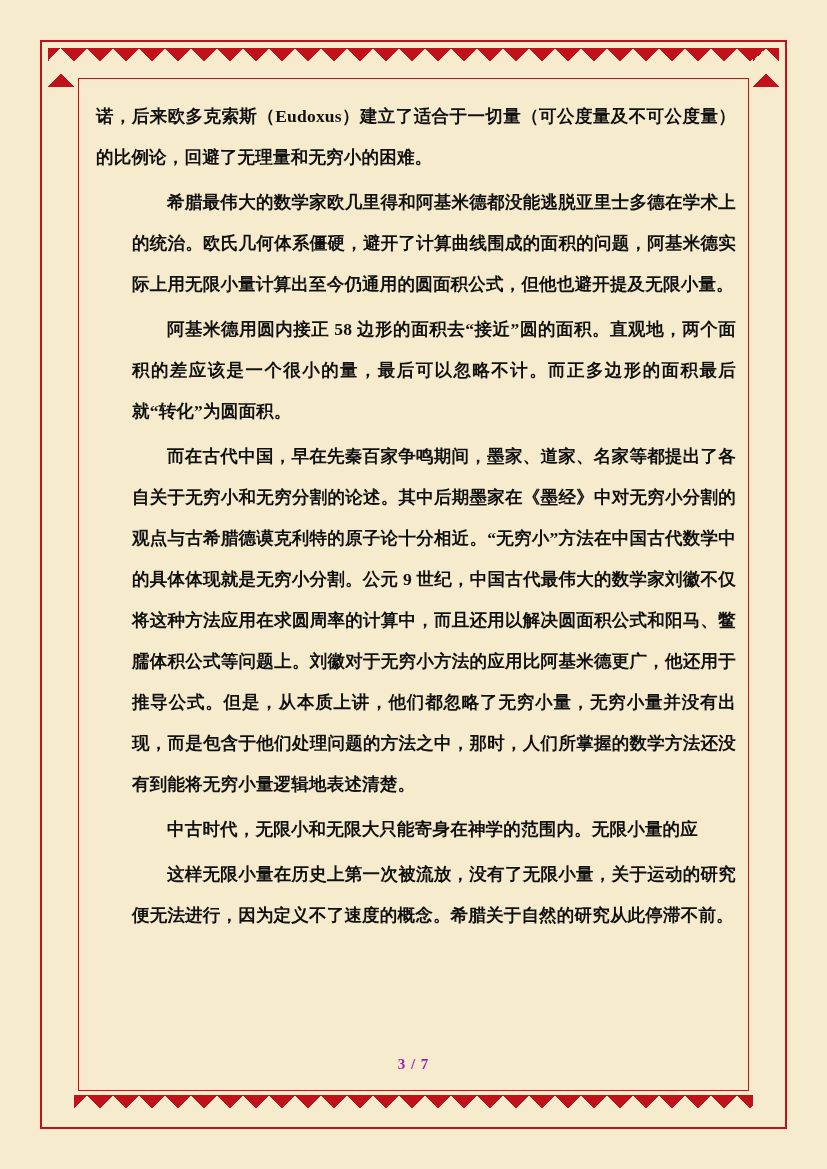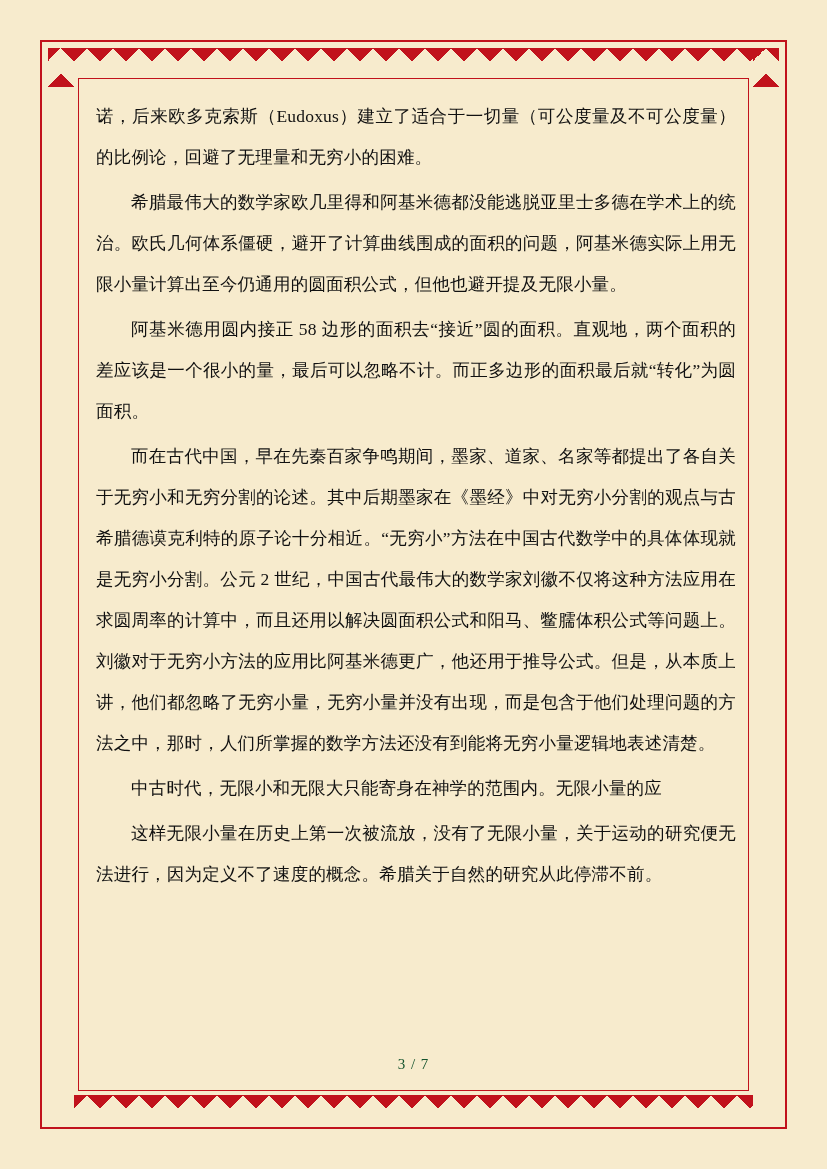--- a/index.html
+++ b/index.html
@@ -13,20 +13,21 @@
     font-family: "Liberation Serif", serif;
     overflow: hidden;
   }
 
   .page {
     position: relative;
     width: 827px;
     height: 1169px;
     background: #f7ebcd;
     box-sizing: border-box;
+    font-weight: bold;
   }
 
   
   .outer-rule {
     position: absolute;
     left: 40px;
     top: 40px;
     right: 40px;
     bottom: 40px;
     border: 2px solid #c1121c;
@@ -102,30 +103,31 @@
     font-size: 17.5px;
     line-height: 41px;
     color: #111111;
     text-align: justify;
     text-justify: inter-ideograph;
     letter-spacing: 0.2px;
     font-family: "Liberation Serif", serif;
   }
   .para.indent {
     text-indent: 2em;
+    margin-left: 36px;
   }
 
   .footer {
     position: absolute;
     left: 0;
     right: 0;
     bottom: 96px;
     text-align: center;
     font-size: 15px;
-    color: #14532d;
+    color: #a21caf;
     font-family: "Liberation Serif", serif;
     letter-spacing: 1px;
   }
 </style>
 </head>
 <body>
 
 <div class="page">
 
   <div class="outer-rule"></div>
@@ -136,20 +138,20 @@
     <div class="zz zz-left"></div>
     <div class="zz zz-right"></div>
   </div>
 
   <div class="inner-rule"></div>
 
   <div class="content">
     <p class="para">诺，后来欧多克索斯（Eudoxus）建立了适合于一切量（可公度量及不可公度量）的比例论，回避了无理量和无穷小的困难。</p>
     <p class="para indent">希腊最伟大的数学家欧几里得和阿基米德都没能逃脱亚里士多德在学术上的统治。欧氏几何体系僵硬，避开了计算曲线围成的面积的问题，阿基米德实际上用无限小量计算出至今仍通用的圆面积公式，但他也避开提及无限小量。</p>
     <p class="para indent">阿基米德用圆内接正 58 边形的面积去“接近”圆的面积。直观地，两个面积的差应该是一个很小的量，最后可以忽略不计。而正多边形的面积最后就“转化”为圆面积。</p>
-    <p class="para indent">而在古代中国，早在先秦百家争鸣期间，墨家、道家、名家等都提出了各自关于无穷小和无穷分割的论述。其中后期墨家在《墨经》中对无穷小分割的观点与古希腊德谟克利特的原子论十分相近。“无穷小”方法在中国古代数学中的具体体现就是无穷小分割。公元 2 世纪，中国古代最伟大的数学家刘徽不仅将这种方法应用在求圆周率的计算中，而且还用以解决圆面积公式和阳马、鳖臑体积公式等问题上。刘徽对于无穷小方法的应用比阿基米德更广，他还用于推导公式。但是，从本质上讲，他们都忽略了无穷小量，无穷小量并没有出现，而是包含于他们处理问题的方法之中，那时，人们所掌握的数学方法还没有到能将无穷小量逻辑地表述清楚。</p>
+    <p class="para indent">而在古代中国，早在先秦百家争鸣期间，墨家、道家、名家等都提出了各自关于无穷小和无穷分割的论述。其中后期墨家在《墨经》中对无穷小分割的观点与古希腊德谟克利特的原子论十分相近。“无穷小”方法在中国古代数学中的具体体现就是无穷小分割。公元 9 世纪，中国古代最伟大的数学家刘徽不仅将这种方法应用在求圆周率的计算中，而且还用以解决圆面积公式和阳马、鳖臑体积公式等问题上。刘徽对于无穷小方法的应用比阿基米德更广，他还用于推导公式。但是，从本质上讲，他们都忽略了无穷小量，无穷小量并没有出现，而是包含于他们处理问题的方法之中，那时，人们所掌握的数学方法还没有到能将无穷小量逻辑地表述清楚。</p>
     <p class="para indent">中古时代，无限小和无限大只能寄身在神学的范围内。无限小量的应</p>
     <p class="para indent">这样无限小量在历史上第一次被流放，没有了无限小量，关于运动的研究便无法进行，因为定义不了速度的概念。希腊关于自然的研究从此停滞不前。</p>
   </div>
 
   <div class="footer">3 / 7</div>
 
 </div>
 
 </body></html>

